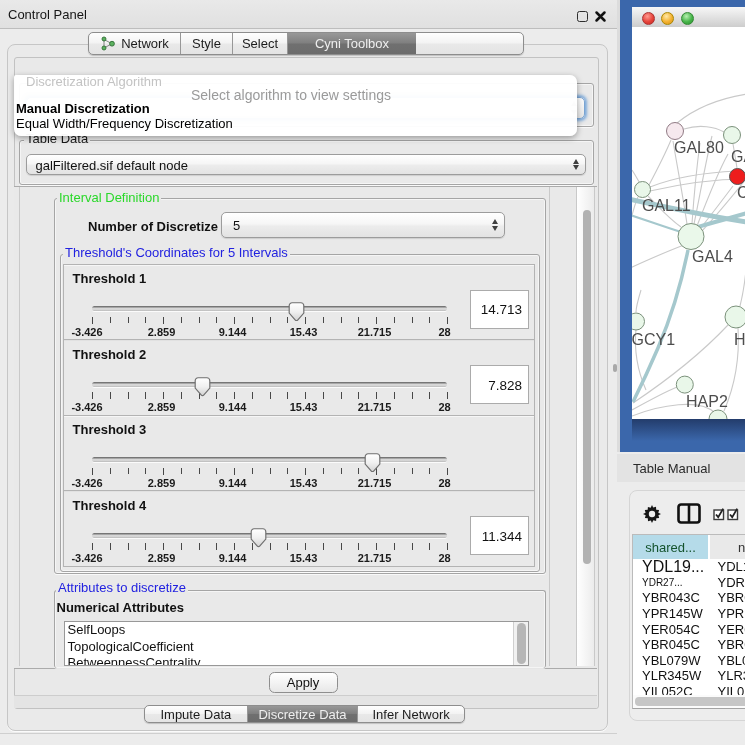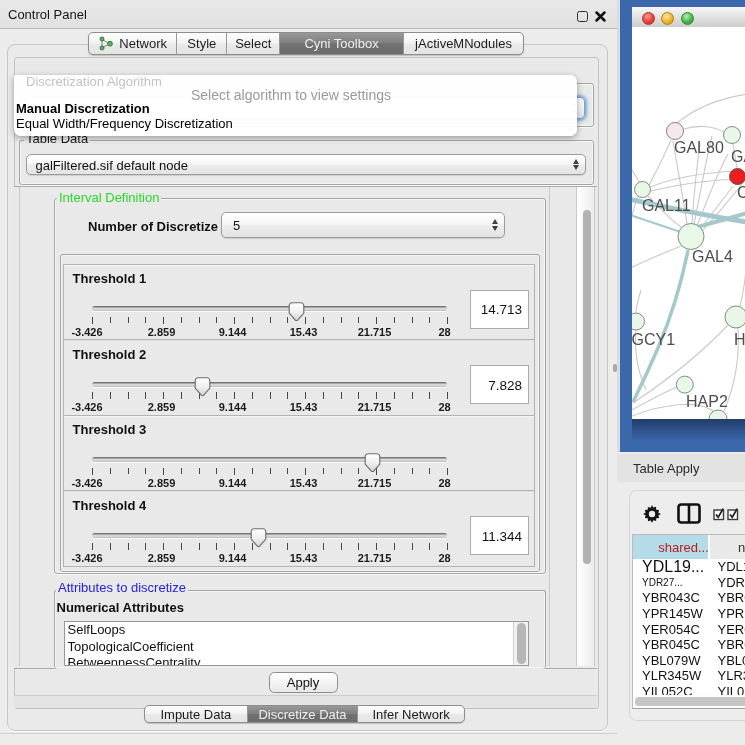--- a/index.html
+++ b/index.html
@@ -53,21 +53,20 @@
     <div class="s" style="width:91px;">
       <svg width="16" height="17" viewBox="0 0 16 17" style="margin-right:5px;">
         <path d="M4 4.5 L12 8.7 M4 13 L12 8.7 M4 4.5 L4 13" stroke="#777" stroke-width="0.9" fill="none"></path>
         <circle cx="4" cy="4" r="2" fill="#5cb160" stroke="#2f6d33" stroke-width="0.9"></circle>
         <circle cx="4" cy="13" r="2" fill="#5cb160" stroke="#2f6d33" stroke-width="0.9"></circle>
         <circle cx="12" cy="8.7" r="2.4" fill="#5cb160" stroke="#2f6d33" stroke-width="0.9"></circle>
       </svg>Network</div>
     <div class="s" style="width:51px;">Style</div>
     <div class="s" style="width:54px;">Select</div>
     <div class="s sel" style="width:128px;">Cyni Toolbox</div>
-    <div class="s" style="width:124px;">jActiveMNodules</div>
   </div>
 
   <div class="grp" style="left:18.5px;top:83px;width:573px;height:42px;"></div>
 
   <div class="a" style="left:25.5px;top:97px;width:559px;height:22px;border-radius:5px;background:linear-gradient(180deg,#fdfdfd,#e6e6e6);border:1.5px solid #79a4d2;box-shadow:0 0 3px 1.5px rgba(100,155,215,.8);box-sizing:border-box;">
     <span class="arr up" style="right:7px;top:3px;border-left-width:3.5px;border-right-width:3.5px;border-bottom-width:5px;border-bottom-color:#b9b9b9;"></span>
     <span class="arr dn" style="right:7px;bottom:3px;border-left-width:3.5px;border-right-width:3.5px;border-top-width:5px;border-top-color:#b9b9b9;"></span>
   </div>
 
   <div class="grp" style="left:18.5px;top:140px;width:573px;height:43px;"></div>
@@ -90,20 +89,21 @@
   <div class="gt" style="left:57px;top:191px;color:#2ad82a;">Interval Definition</div>
 
   <div class="a" style="left:88px;top:219px;font-size:13px;font-weight:bold;color:#111;">Number of Discretize</div>
   <div class="combo" style="left:221px;top:212px;width:282px;height:24px;">
     <span class="ct" style="left:11px;">5</span>
     <span class="arr up" style="right:6px;top:6px;"></span>
     <span class="arr dn" style="right:6px;bottom:6px;"></span>
   </div>
 
   <div class="grp" style="left:59.5px;top:253.5px;width:478px;height:316px;"></div>
+  <div class="gt" style="left:63px;top:245.9px;color:#2222e0;">Threshold's Coordinates for 5 Intervals</div>
 
   <div id="throws">
       <div class="trow" style="top:263.5px;">
         <div class="thl">Threshold 1</div>
         <div class="trk" style="top:41.5px;"></div>
         <div class="tick" style="left:28.5px;top:52px;height:7px;"></div>
         <div class="tick" style="left:46.25px;top:52px;height:6.5px;"></div>
         <div class="tick" style="left:64px;top:52px;height:6.5px;"></div>
         <div class="tick" style="left:81.75px;top:52px;height:6.5px;"></div>
         <div class="tick" style="left:99.5px;top:52px;height:7px;"></div>
@@ -370,21 +370,21 @@
       <text x="631.5" y="345">GCY1</text>
       <text x="734" y="345">HI</text>
       <text x="686" y="407">HAP2</text>
     </g>
   </svg>
 </div>
 <div class="a" style="left:632px;top:419px;width:113px;height:22px;background:linear-gradient(180deg,rgba(15,25,55,.55),rgba(15,25,55,0));"></div>
 
 <div class="a" style="left:617px;top:452px;width:128px;height:293px;background:#ececec;"></div>
 <div class="a" style="left:617px;top:454px;width:128px;height:28px;background:#e3e3e3;"></div>
-<div class="a" style="left:633px;top:461px;font-size:13px;color:#2a2a2a;">Table Apply</div>
+<div class="a" style="left:633px;top:461px;font-size:13px;color:#2a2a2a;">Table Manual</div>
 
 <div class="a" style="left:629px;top:490px;width:124px;height:229px;background:#ededed;border:1px solid #d5d5d5;border-radius:8px;"></div>
 
 <svg class="a" style="left:643px;top:505px;" width="18" height="18" viewBox="0 0 18 18">
   <path fill="#161616" d="M9 0 l1.2 2.6 2.8-.8 .2 2.9 2.9 .2-.8 2.8L18 9l-2.6 1.2 .8 2.8-2.9 .2-.2 2.9-2.8-.8L9 18l-1.2-2.6-2.8 .8-.2-2.9-2.9-.2 .8-2.8L0 9l2.6-1.2-.8-2.8 2.9-.2 .2-2.9 2.8 .8z"></path>
   <circle cx="9" cy="9" r="3.2" fill="#ededed"></circle>
 </svg>
 <svg class="a" style="left:677px;top:503px;" width="24" height="21" viewBox="0 0 24 21">
   <rect x="1.5" y="1.5" width="21" height="18" rx="2.5" fill="none" stroke="#111" stroke-width="2.6"></rect>
   <line x1="12" y1="1.5" x2="12" y2="19.5" stroke="#111" stroke-width="2.6"></line>
@@ -392,21 +392,21 @@
 <svg class="a" style="left:713px;top:506px;" width="32" height="15" viewBox="0 0 32 15">
   <rect x="1" y="4" width="9.5" height="9.5" fill="#fff" stroke="#3a3a3a" stroke-width="1.4"></rect>
   <path d="M3 8.5 l2.2 2.6 L10.2 2.6" fill="none" stroke="#222" stroke-width="1.8"></path>
   <rect x="15" y="4" width="9.5" height="9.5" fill="#fff" stroke="#3a3a3a" stroke-width="1.4"></rect>
   <path d="M17 8.5 l2.2 2.6 L24.2 2.6" fill="none" stroke="#222" stroke-width="1.8"></path>
 </svg>
 
 <div class="a" style="left:632px;top:534px;width:113px;height:173px;background:#fff;overflow:hidden;border-top:1px solid #bbb;border-left:1px solid #bbb;border-bottom:1px solid #a3a3a3;">
   <div class="a" style="left:0;top:0;width:75px;height:24px;background:#b5dbe9;border-right:1.5px solid #fff;"></div>
   <div class="a" style="left:76.5px;top:0;width:37px;height:24px;background:#e9e9e9;"></div>
-  <div class="a" style="left:13px;top:0;width:75px;height:24px;font-size:13px;color:#b91c1c;display:flex;align-items:center;justify-content:center;">shared...</div>
+  <div class="a" style="left:0;top:0;width:75px;height:24px;font-size:13px;color:#14532d;display:flex;align-items:center;justify-content:center;">shared...</div>
   <div class="a" style="left:105px;top:5px;font-size:13px;color:#333;">na</div>
   <div id="rows">
       <div class="a" style="left:9px;top:24px;height:15.6px;display:flex;align-items:center;font-size:16px;color:#111;">YDL19...</div>
       <div class="a" style="left:84.5px;top:24px;height:15.6px;display:flex;align-items:center;font-size:13px;color:#111;">YDL1</div>
       <div class="a" style="left:9px;top:39.6px;height:15.6px;display:flex;align-items:center;font-size:10px;color:#111;">YDR27...</div>
       <div class="a" style="left:84.5px;top:39.6px;height:15.6px;display:flex;align-items:center;font-size:13px;color:#111;">YDR2</div>
       <div class="a" style="left:9px;top:55.2px;height:15.6px;display:flex;align-items:center;font-size:13px;color:#111;">YBR043C</div>
       <div class="a" style="left:84.5px;top:55.2px;height:15.6px;display:flex;align-items:center;font-size:13px;color:#111;">YBR0</div>
       <div class="a" style="left:9px;top:70.8px;height:15.6px;display:flex;align-items:center;font-size:13px;color:#111;">YPR145W</div>
       <div class="a" style="left:84.5px;top:70.8px;height:15.6px;display:flex;align-items:center;font-size:13px;color:#111;">YPR1</div>

